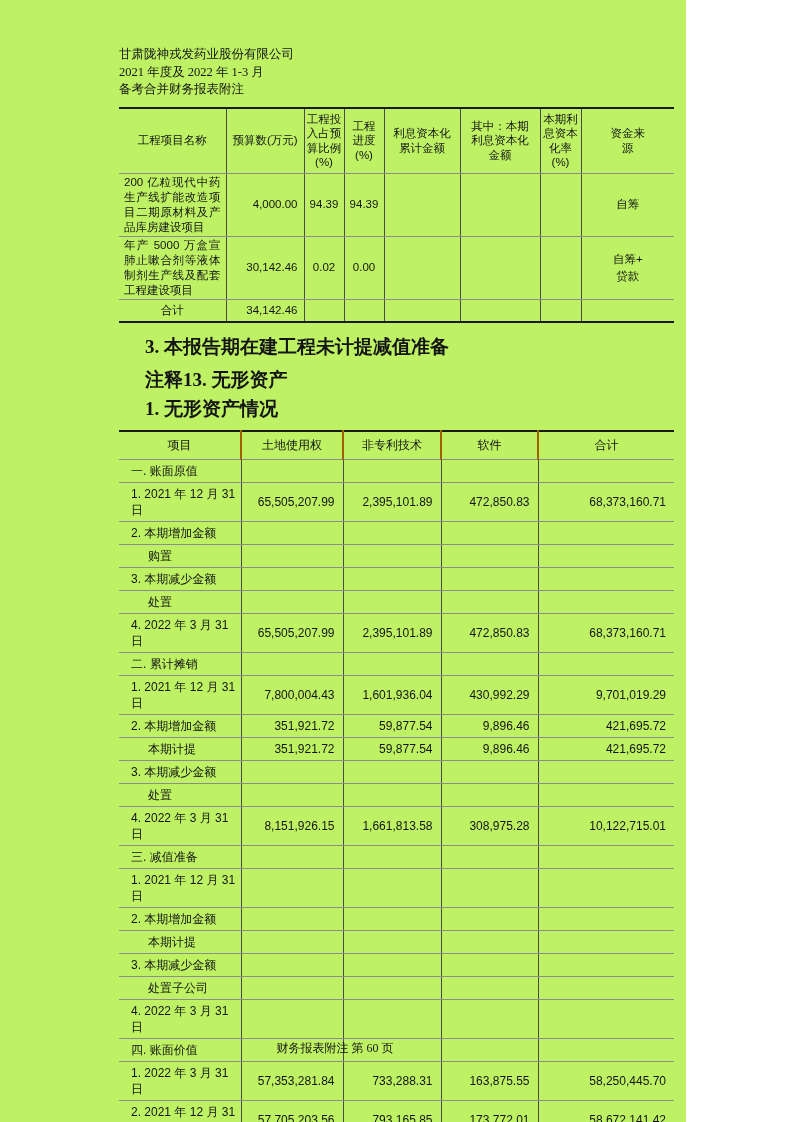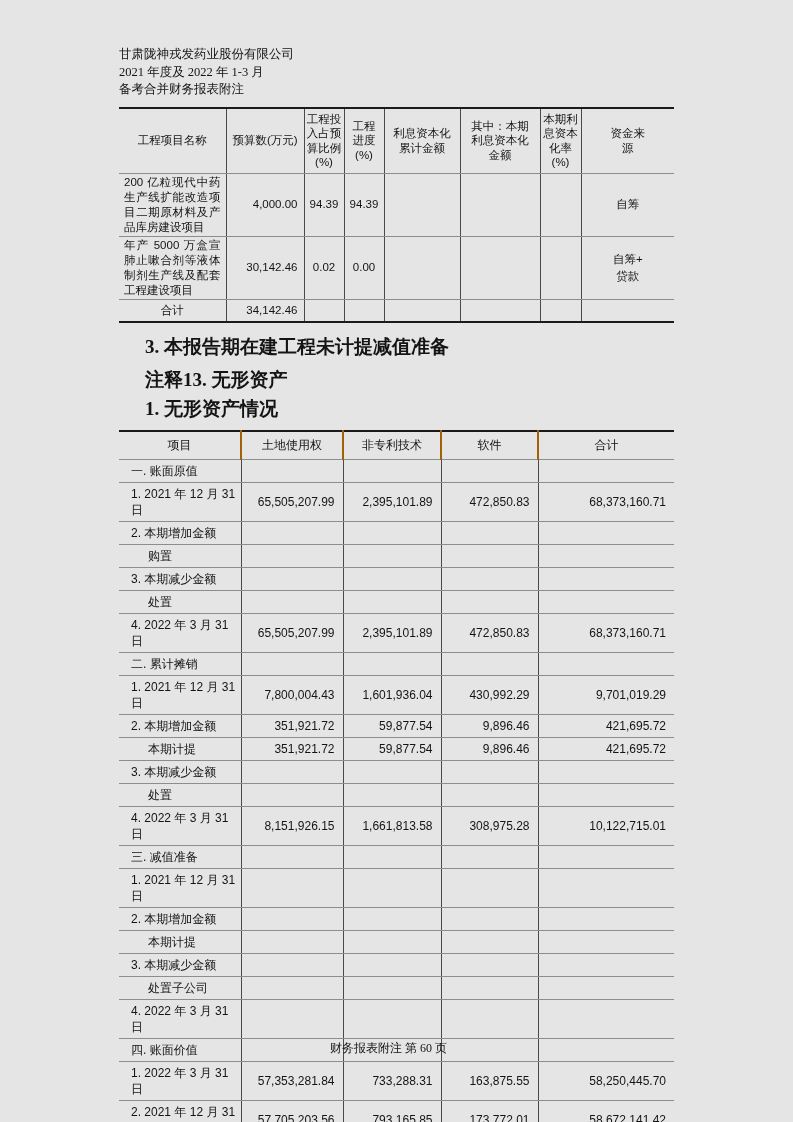--- a/index.html
+++ b/index.html
@@ -1,16 +1,16 @@
 <!DOCTYPE html>
 <html><head>
 <meta charset="utf-8">
 <style>
   html,body{margin:0;padding:0;background:#fff;}
-  .page{position:relative;width:793px;height:1122px;background:#e5e5e5;overflow:hidden;
+  .page{position:relative;width:686px;height:1122px;background:#bef264;overflow:hidden;
         font-family:"Liberation Serif","DejaVu Serif",serif;color:#141414;}
   .content{margin:0 119px;width:555px;}
   .doc-header{padding-top:46px;font-size:12.5px;line-height:17.5px;}
   .heading{font-weight:bold;font-size:19px;margin-left:26px;line-height:15px;}
   #h-note3{margin-top:16px;}
   #h-note13{margin-top:18px;}
   #h-item1{margin-top:14px;}
   table{border-collapse:collapse;table-layout:fixed;width:555px;
         font-family:"Liberation Sans","DejaVu Sans",sans-serif;color:#141414;}
   #t1{margin-top:8px;font-size:11.5px;border-top:2.5px solid #1a1a1a;border-bottom:2.5px solid #1a1a1a;}

